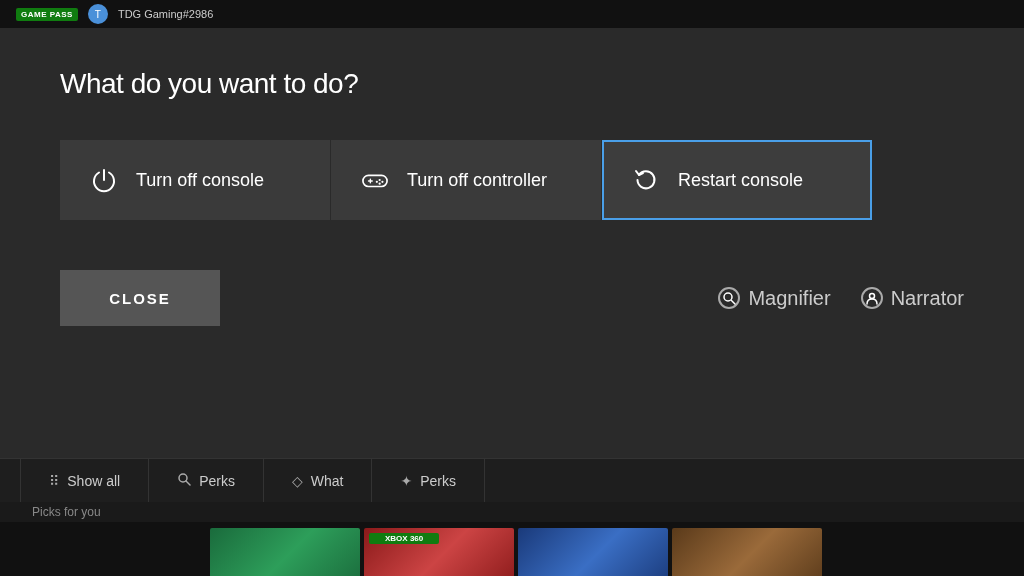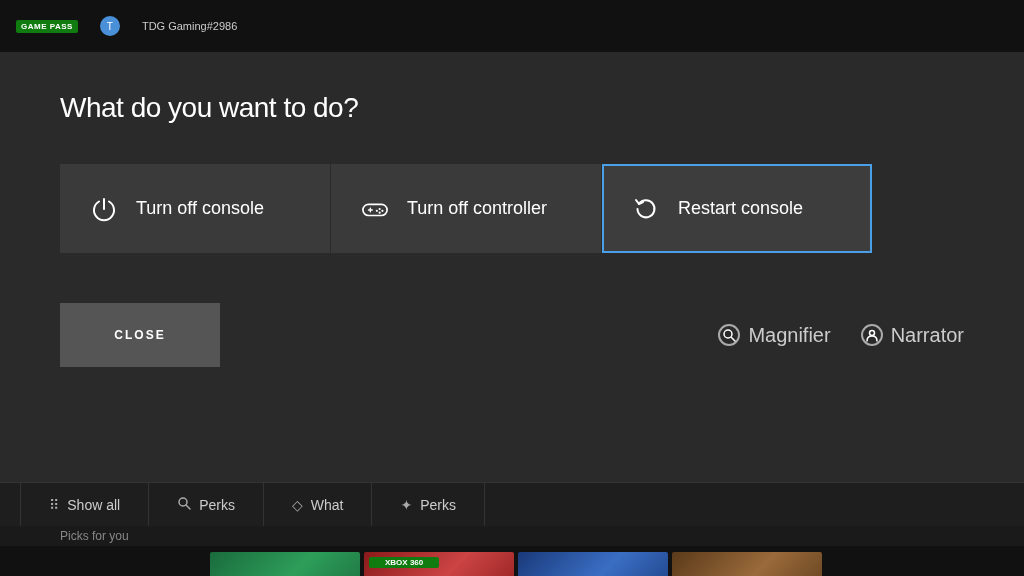--- a/index.html
+++ b/index.html
@@ -9,25 +9,25 @@
       background: #1a1a1a;
       font-family: 'Segoe UI', Arial, sans-serif;
       color: #fff;
       overflow: hidden;
       position: relative;
     }
 
     
     .top-bar {
       background: #111;
-      height: 52px;
+      height: 28px;
       display: flex;
       align-items: center;
       padding: 0 16px;
-      gap: 22px;
+      gap: 10px;
     }
     .game-pass-badge {
       background: #107c10;
       color: #fff;
       font-size: 8px;
       font-weight: 700;
       padding: 2px 5px;
       border-radius: 2px;
       letter-spacing: 0.5px;
     }
@@ -70,21 +70,21 @@
     }
 
     .option-btn {
       background: #3a3a3a;
       border: 2px solid transparent;
       color: #fff;
       display: flex;
       align-items: center;
       gap: 18px;
       padding: 0 28px;
-      height: 89px;
+      height: 80px;
       width: 270px;
       cursor: pointer;
       font-size: 18px;
       font-weight: 400;
       transition: background 0.1s;
       flex-shrink: 0;
     }
 
     .option-btn + .option-btn {
       margin-left: 1px;
@@ -115,25 +115,25 @@
     .action-row {
       display: flex;
       align-items: center;
       justify-content: space-between;
     }
 
     .close-btn {
       background: #555;
       border: none;
       color: #fff;
-      font-size: 12px;
+      font-size: 15px;
       font-weight: 700;
       letter-spacing: 2px;
       padding: 0 30px;
-      height: 64px;
+      height: 56px;
       min-width: 160px;
       cursor: pointer;
       text-transform: uppercase;
       text-align: center;
     }
 
     .accessibility-tools {
       display: flex;
       gap: 30px;
       align-items: center;
@@ -222,21 +222,20 @@
       display: flex;
       flex-direction: column;
     }
 
     .picks-row {
       background: #1a1a1a;
       height: 20px;
       display: flex;
       align-items: center;
       padding-left: 32px;
-      margin-left: 28px;
     }
 
     .picks-text {
       font-size: 12px;
       color: #888;
     }
   </style>
 </head>
 <body>
 

